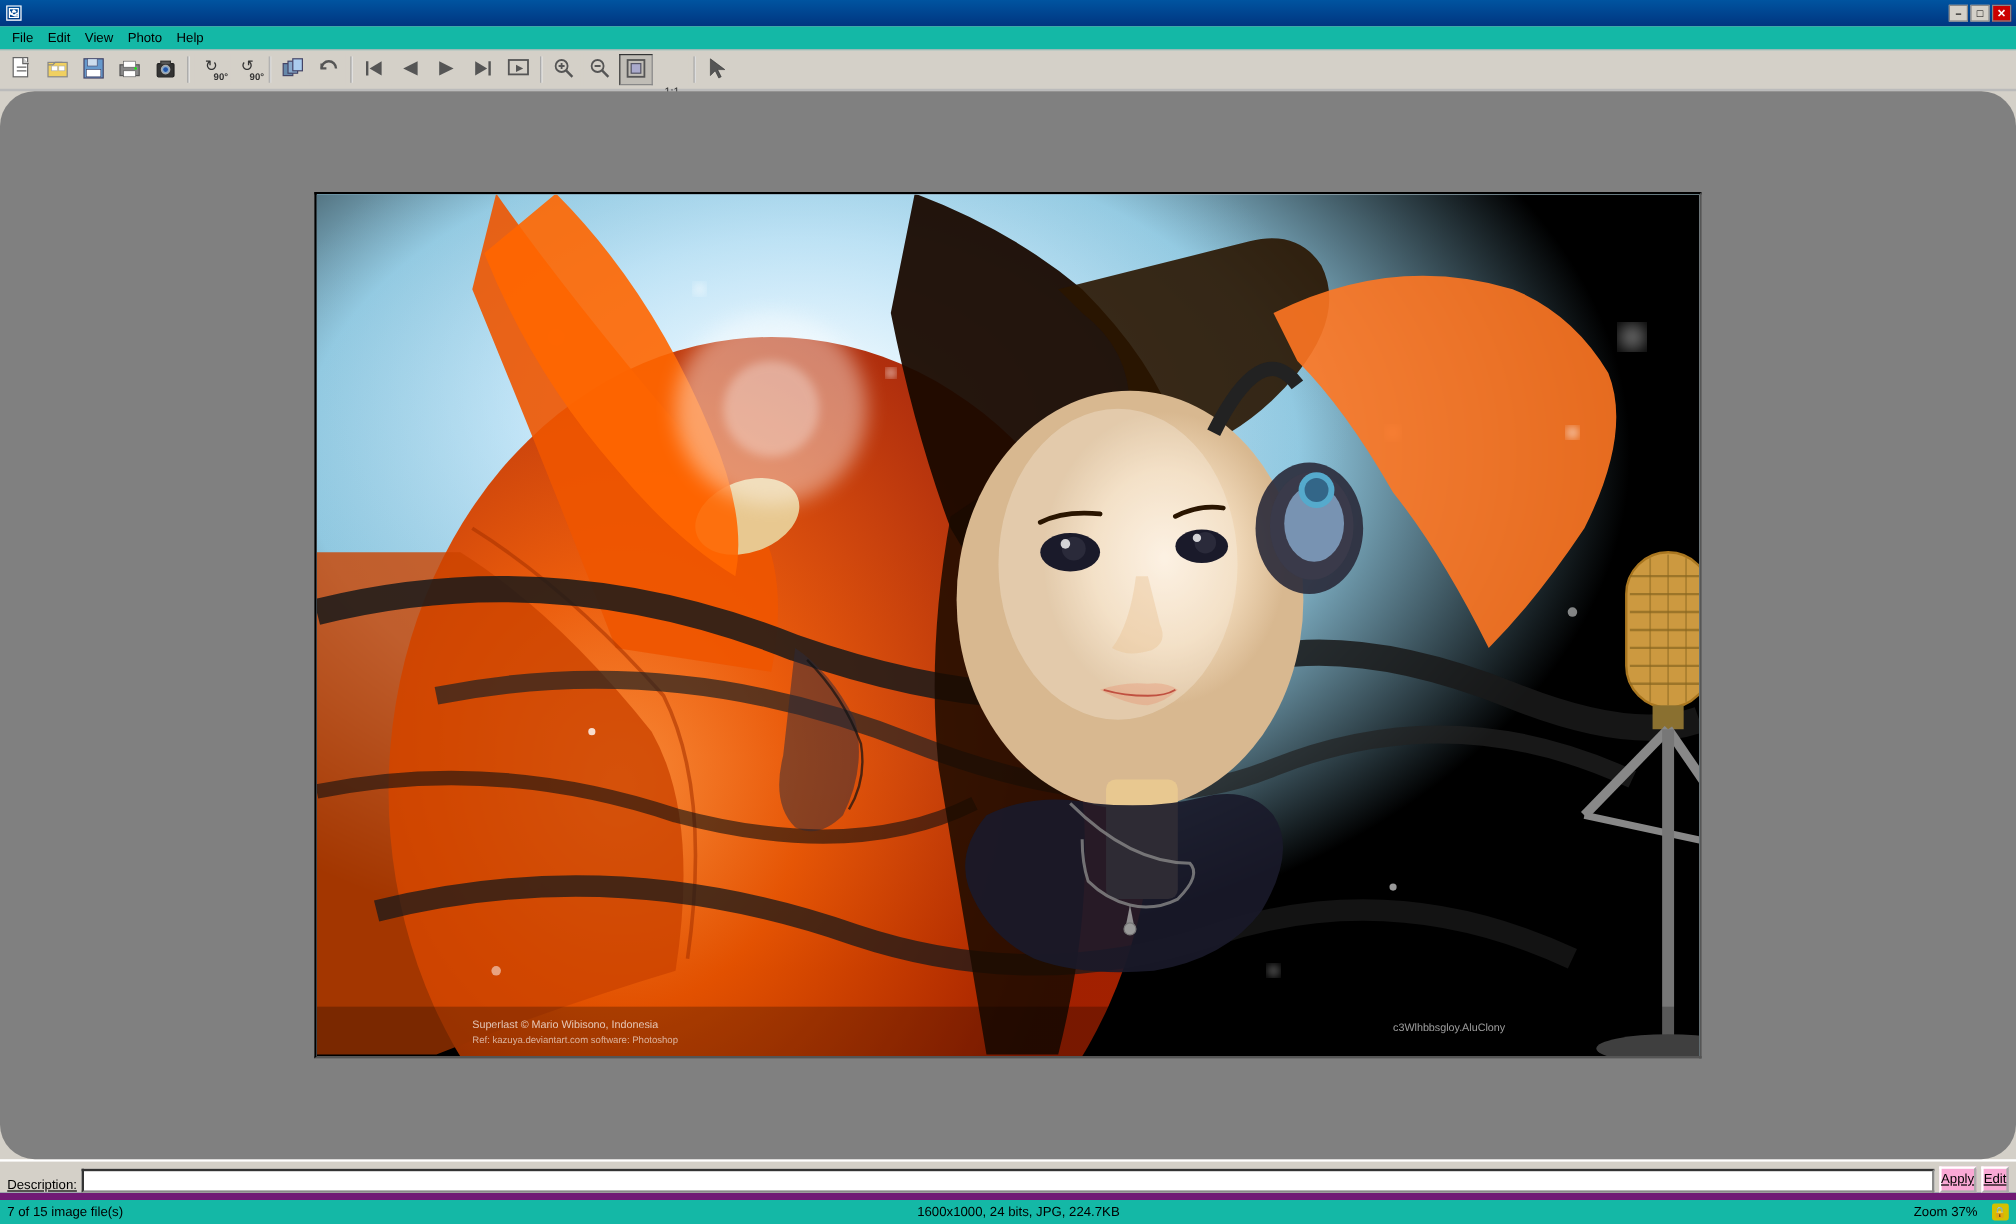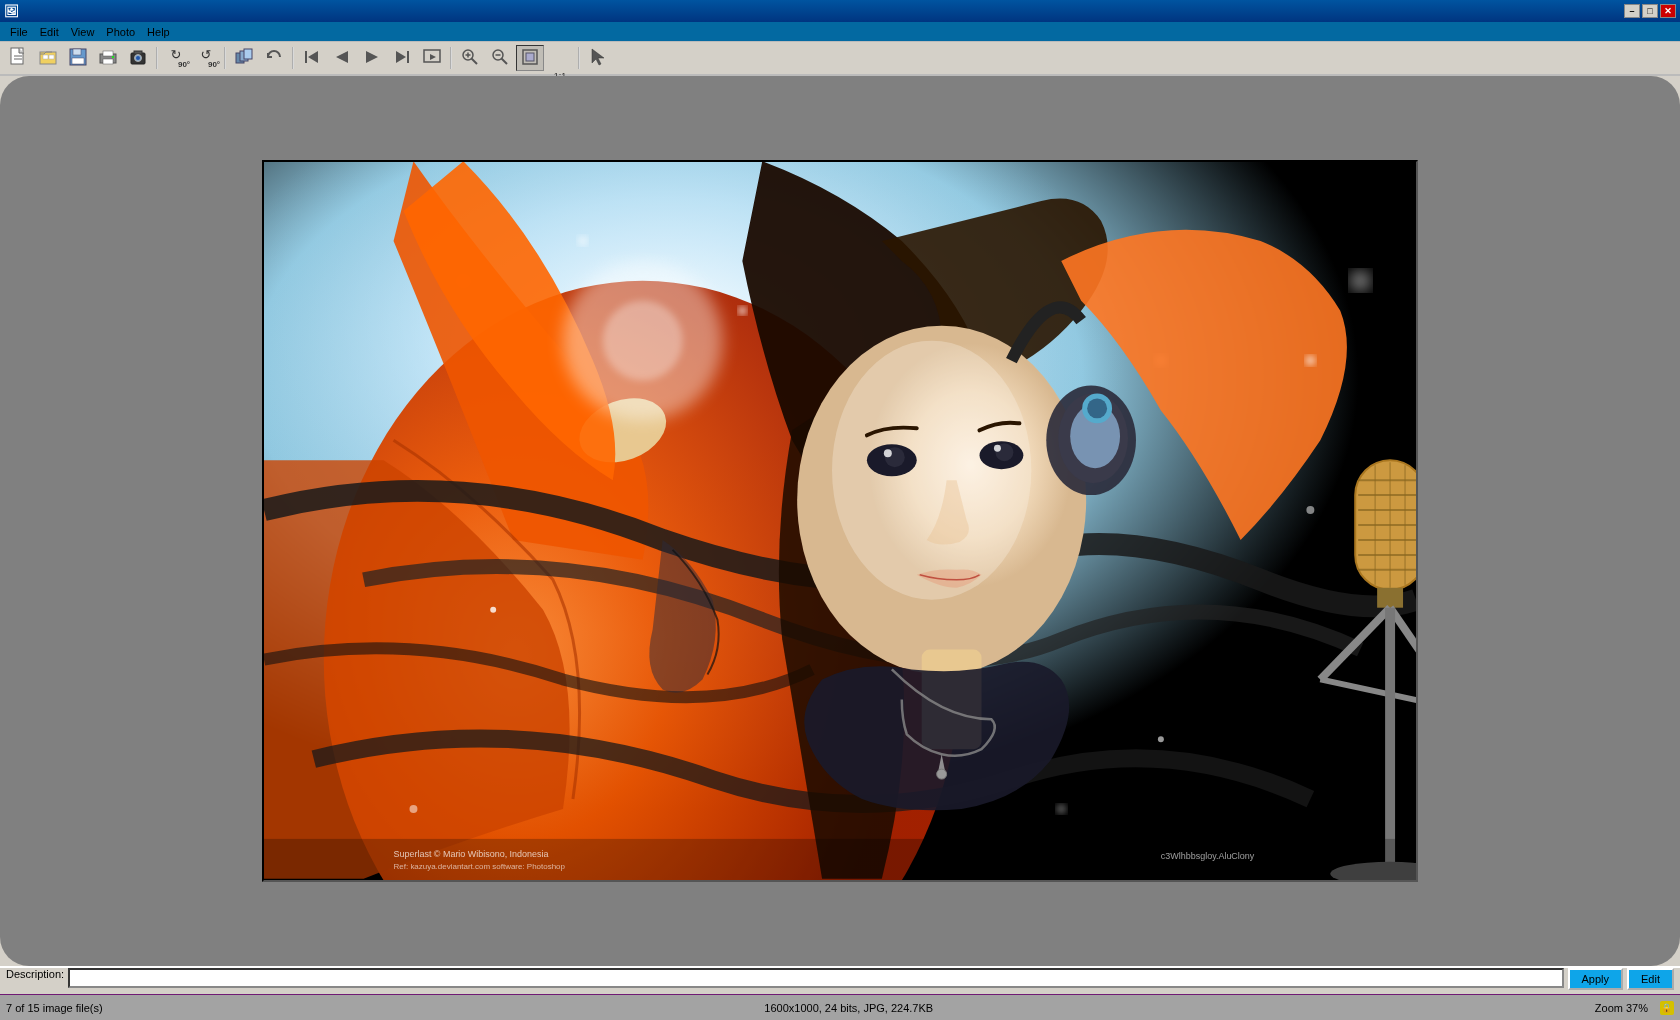--- a/index.html
+++ b/index.html
@@ -47,21 +47,21 @@
       cursor: pointer;
       font-size: 9px;
       color: #000;
     }
     .win-btn.close-btn { background: #c00; color: white; }
 
     
     #menu-bar {
       width: 100%;
       height: 20px;
-      background: #0369a1;
+      background: #14b8a6;
       display: flex;
       align-items: center;
       padding: 0 4px;
       border-bottom: 1px solid #bbb;
     }
     .menu-item {
       padding: 2px 6px;
       cursor: pointer;
       font-size: 11px;
       color: #000;
@@ -132,52 +132,53 @@
       overflow: hidden;
     }
 
     
     #desc-bar {
       width: 100%;
       height: 28px;
       background: #d4d0c8;
       border-top: 2px solid #fff;
       display: flex;
-      align-items: flex-start;
+      align-items: flex-end;
       padding: 0 6px;
       gap: 4px;
+      text-decoration: underline;
     }
     #desc-label {
       font-size: 11px;
       color: #000;
       white-space: nowrap;
     }
     #desc-input {
       flex: 1;
       height: 20px;
       background: white;
       border: 2px inset #888;
       font-size: 11px;
       padding: 0 2px;
     }
     #apply-btn, #edit-btn {
       height: 22px;
-      padding: 0 12px;
-      background: #0ea5e9;
+      padding: 0 0;
+      background: #f9a8d4;
       border: 2px outset #fff;
       cursor: pointer;
       font-size: 11px;
     }
 
     
     #bottom-status {
       width: 100%;
       height: 26px;
-      background: #a3a3a3;
-      border-top: 1px solid #701a75;
+      background: #14b8a6;
+      border-top: 6px solid #701a75;
       display: flex;
       align-items: center;
       padding: 0 6px;
       justify-content: space-between;
     }
     .status-section {
       display: flex;
       align-items: center;
       gap: 8px;
     }

